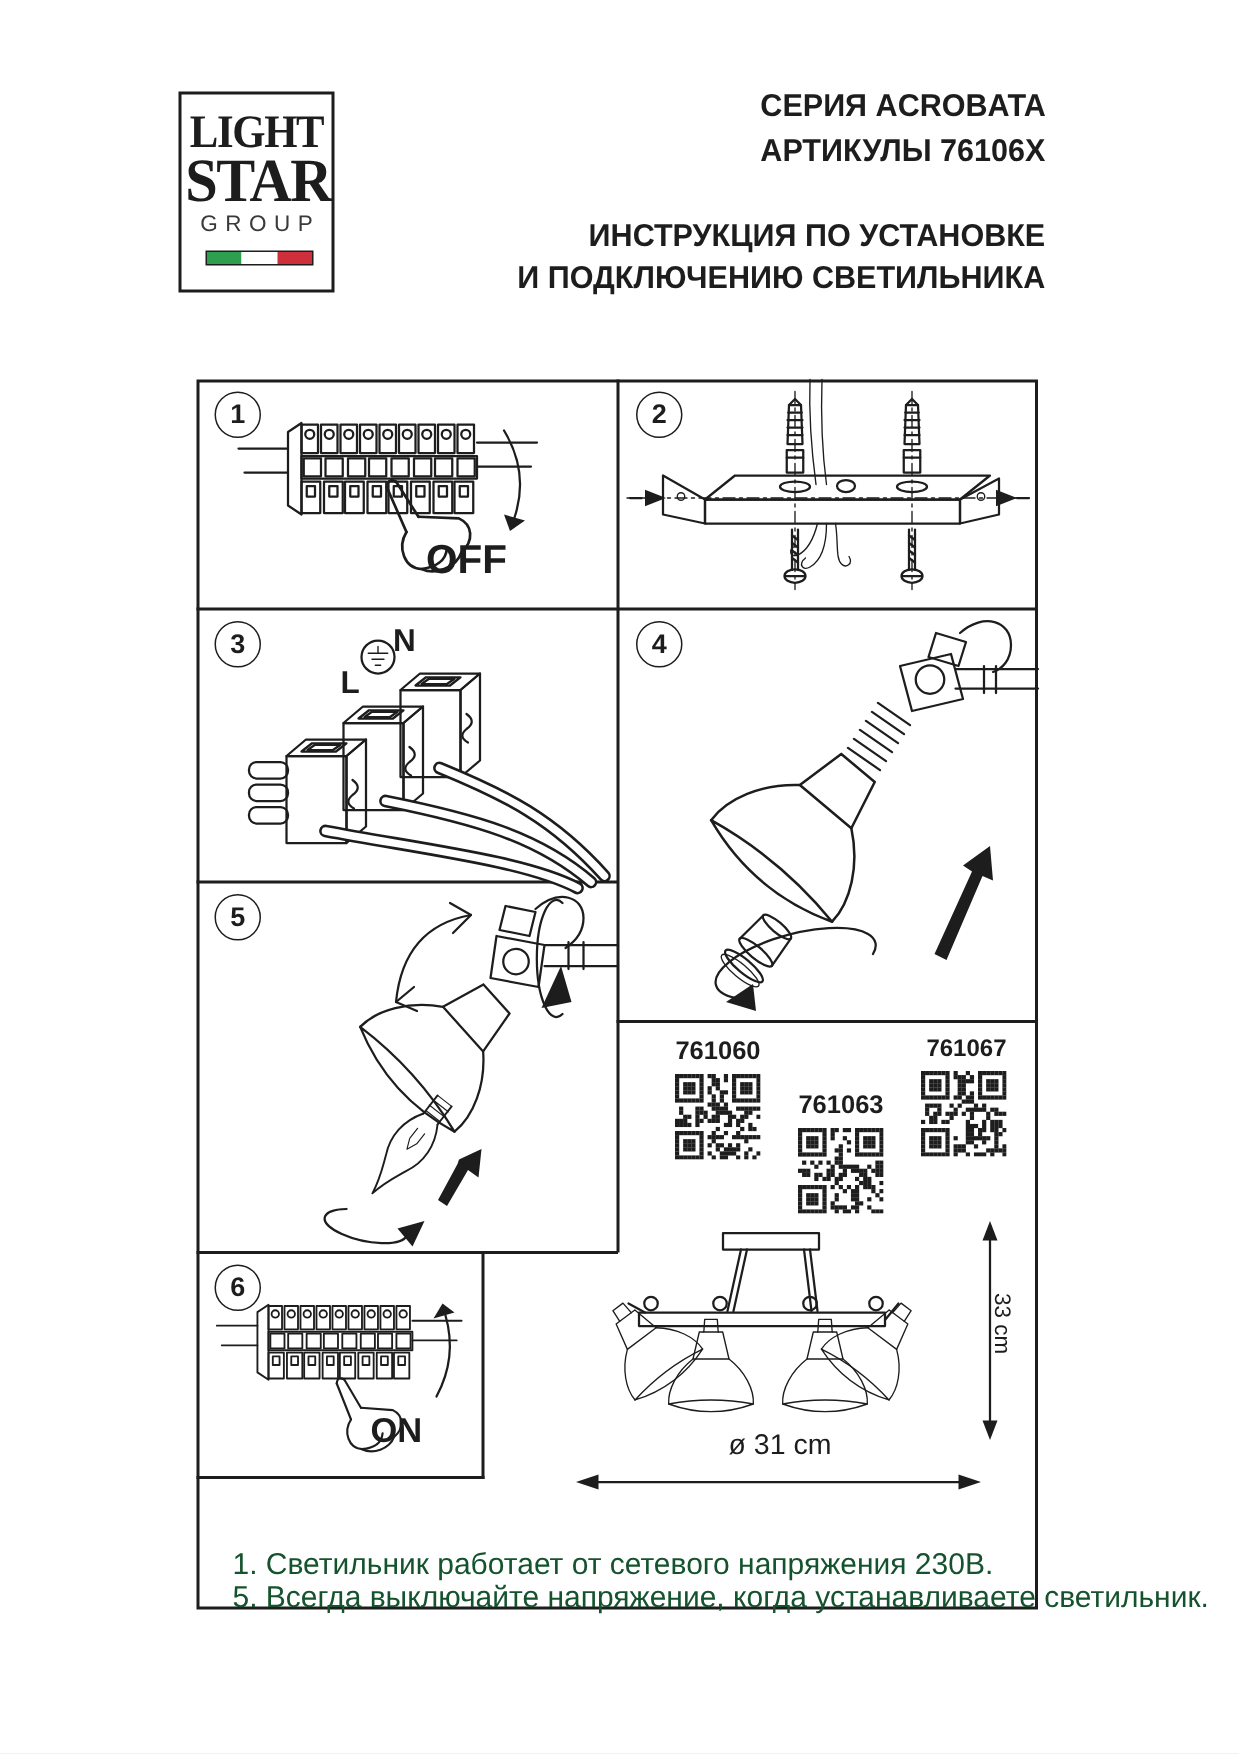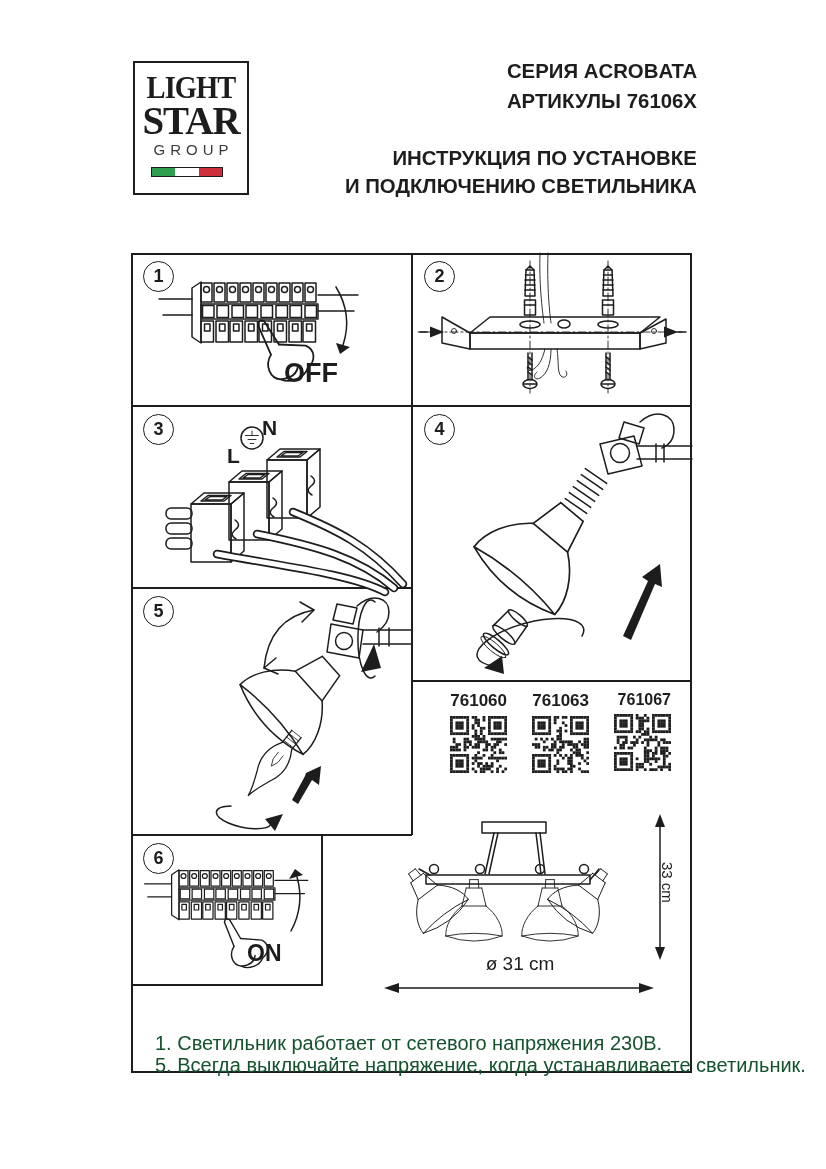--- a/index.html
+++ b/index.html
@@ -1,21 +1,21 @@
 <!DOCTYPE html>
 <html><head>
 <meta charset="utf-8">
 <style>
   :root{ --ink:#1d1d1d; }
   html,body{margin:0;padding:0;background:#e8e8e8;}
   .page{position:relative;width:826px;height:1169px;background:#ffffff;overflow:hidden;
         font-family:"Liberation Sans", sans-serif;color:var(--ink);}
   .abs{position:absolute;}
   
-  .logo-box{left:133px;top:61px;width:116px;height:134px;border:2px solid var(--ink);
+  .logo-box{left:119px;top:61px;width:104px;height:134px;border:2px solid var(--ink);
             text-align:center;box-sizing:border-box;}
   .logo-light{display:block;margin-top:11px;font-family:"Liberation Serif", serif;
               font-weight:bold;font-size:31px;line-height:28px;letter-spacing:-1px;transform:scaleX(.92);}
   .logo-star{display:block;font-family:"Liberation Serif", serif;font-weight:bold;
              font-size:41px;line-height:36px;letter-spacing:-1px;transform:scaleX(.95);}
   .logo-group{display:block;margin-top:3px;font-size:15px;letter-spacing:5px;text-indent:5px;
               color:#3a3a3a;font-weight:normal;}
   .flag{left:16px;top:104px;width:70px;height:8px;border:1px solid var(--ink);display:flex;position:absolute;}
   .flag div{flex:1;}
   
@@ -482,21 +482,21 @@
         <rect x="13.5" y="54" width="2.7800000000000002" height="2.7800000000000002" fill="#1d1d1d"></rect>
         <rect x="16.200000000000003" y="37.800000000000004" width="2.7800000000000002" height="2.7800000000000002" fill="#1d1d1d"></rect>
         <rect x="16.200000000000003" y="40.5" width="2.7800000000000002" height="2.7800000000000002" fill="#1d1d1d"></rect>
         <rect x="16.200000000000003" y="43.2" width="2.7800000000000002" height="2.7800000000000002" fill="#1d1d1d"></rect>
         <rect x="16.200000000000003" y="45.900000000000006" width="2.7800000000000002" height="2.7800000000000002" fill="#1d1d1d"></rect>
         <rect x="16.200000000000003" y="48.6" width="2.7800000000000002" height="2.7800000000000002" fill="#1d1d1d"></rect>
         <rect x="16.200000000000003" y="51.300000000000004" width="2.7800000000000002" height="2.7800000000000002" fill="#1d1d1d"></rect>
         <rect x="16.200000000000003" y="54" width="2.7800000000000002" height="2.7800000000000002" fill="#1d1d1d"></rect>
       </svg>
   </div>
-  <div class="abs qr-item" style="left:523px;top:691px">
+  <div class="abs qr-item" style="left:523px;top:727px">
     <div style="font-weight:bold;font-size:17px">761063</div>
     <svg class="qr-code" width="57" height="57" viewBox="0 0 56.7 56.7">
         <rect x="21.6" y="0" width="2.7800000000000002" height="2.7800000000000002" fill="#1d1d1d"></rect>
         <rect x="24.3" y="0" width="2.7800000000000002" height="2.7800000000000002" fill="#1d1d1d"></rect>
         <rect x="29.700000000000003" y="0" width="2.7800000000000002" height="2.7800000000000002" fill="#1d1d1d"></rect>
         <rect x="32.400000000000006" y="0" width="2.7800000000000002" height="2.7800000000000002" fill="#1d1d1d"></rect>
         <rect x="21.6" y="2.7" width="2.7800000000000002" height="2.7800000000000002" fill="#1d1d1d"></rect>
         <rect x="21.6" y="5.4" width="2.7800000000000002" height="2.7800000000000002" fill="#1d1d1d"></rect>
         <rect x="29.700000000000003" y="5.4" width="2.7800000000000002" height="2.7800000000000002" fill="#1d1d1d"></rect>
         <rect x="32.400000000000006" y="8.100000000000001" width="2.7800000000000002" height="2.7800000000000002" fill="#1d1d1d"></rect>

